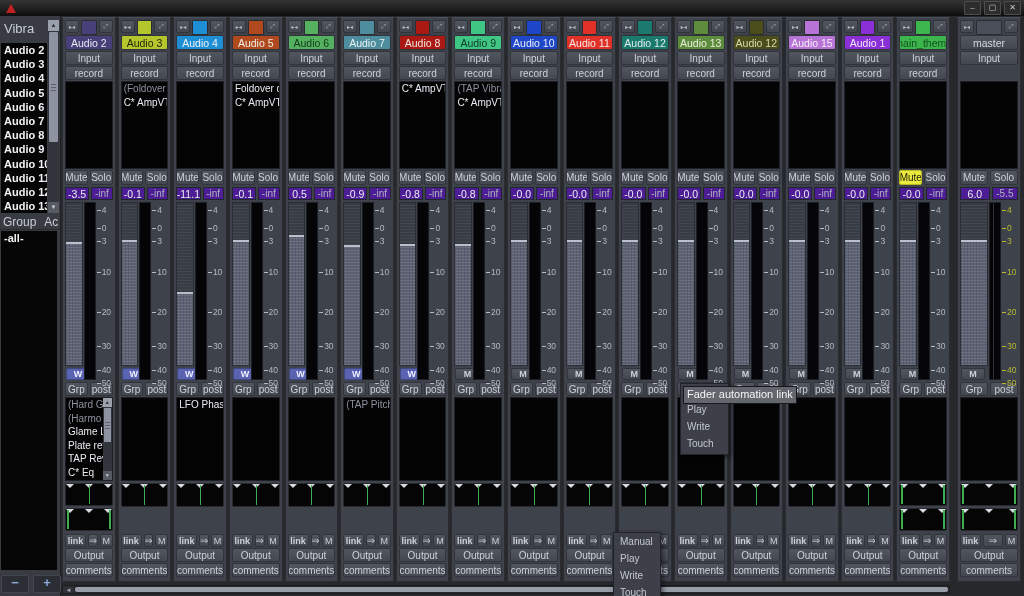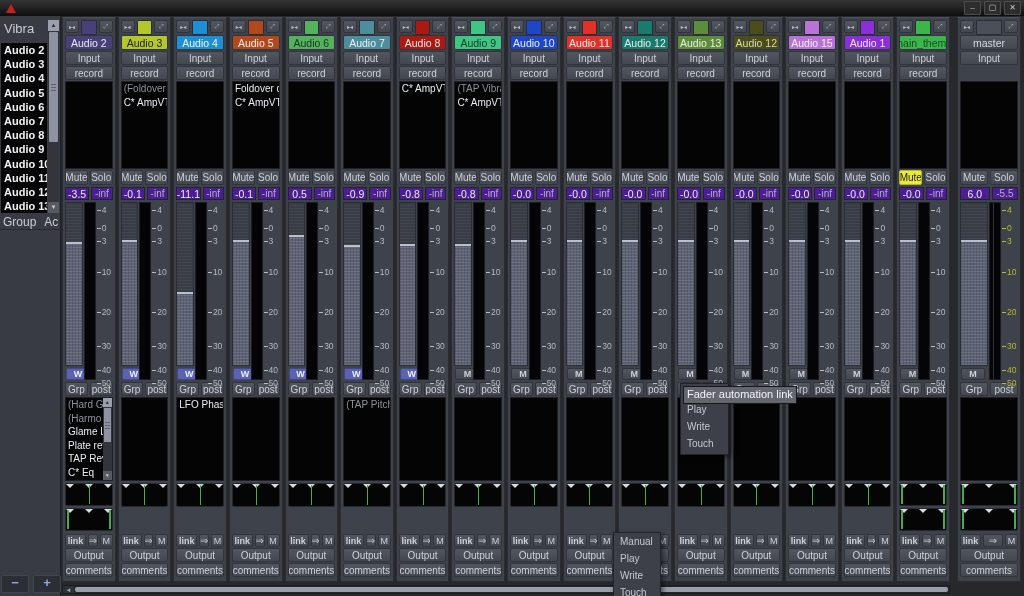--- a/index.html
+++ b/index.html
@@ -135,20 +135,23 @@
     </div>
   <div id="sscroll">
     <div class="sarr up">▲</div>
     <div id="sthumb"></div>
     <div class="sarr dn">▼</div>
   </div>
   <div id="grouphdr">
     <span>Group</span>
     <span>Ac</span>
   </div>
+  <div id="grouplist">
+      <div class="glitem">-all-</div>
+    </div>
   <div id="zoombtns">
     <div class="zbtn">−</div>
     <div class="zbtn">+</div>
   </div>
 </div>
 
 <div id="strips">
     <div class="strip">
       <div class="row hd">
         <div class="btn mini">▸◂</div>

